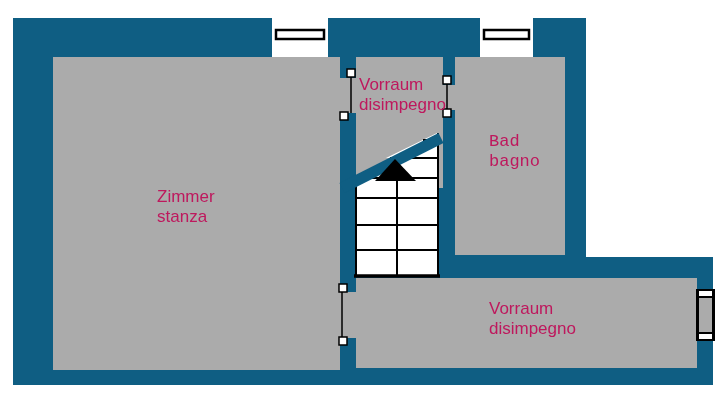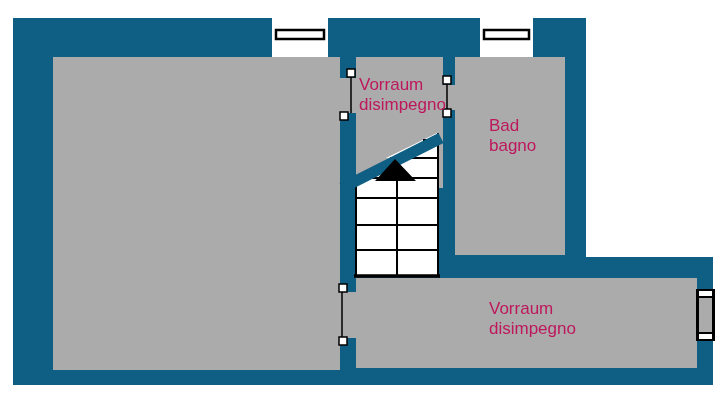--- a/index.html
+++ b/index.html
@@ -97,27 +97,31 @@
       <rect x="443" y="109" width="8" height="8" fill="#ffffff" stroke="#000000" stroke-width="1.5"></rect>
     </g>
 
     <g>
       <line x1="342" y1="292" x2="342" y2="338" stroke="#000000" stroke-width="1.5"></line>
       <rect x="339" y="284" width="8" height="8" fill="#ffffff" stroke="#000000" stroke-width="1.5"></rect>
       <rect x="339" y="337" width="8" height="8" fill="#ffffff" stroke="#000000" stroke-width="1.5"></rect>
     </g>
   </svg>
 
+  <div class="label" style="left:157px; top:187px;">
+    <div>Zimmer</div>
+    <div>stanza</div>
+  </div>
 
   <div class="label" style="left:359px; top:75px;">
     <div>Vorraum</div>
     <div>disimpegno</div>
   </div>
 
-  <div class="label" style="left:489px; top:116px;">
+  <div class="label" style="left:489px; top:132px;font-family:Liberation Mono, monospace;">
     <div>Bad</div>
     <div>bagno</div>
   </div>
 
   <div class="label" style="left:489px; top:299px;">
     <div>Vorraum</div>
     <div>disimpegno</div>
   </div>
 
 </div>

